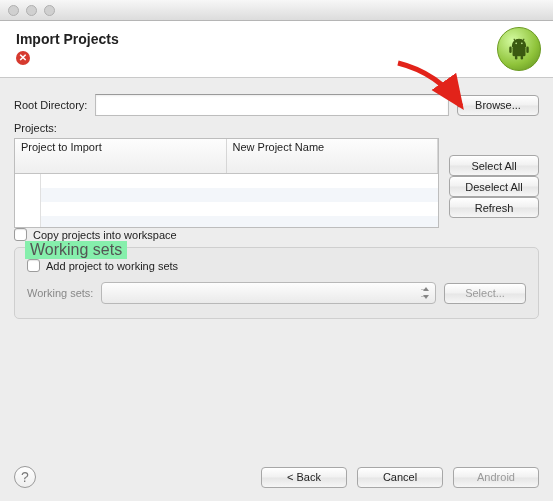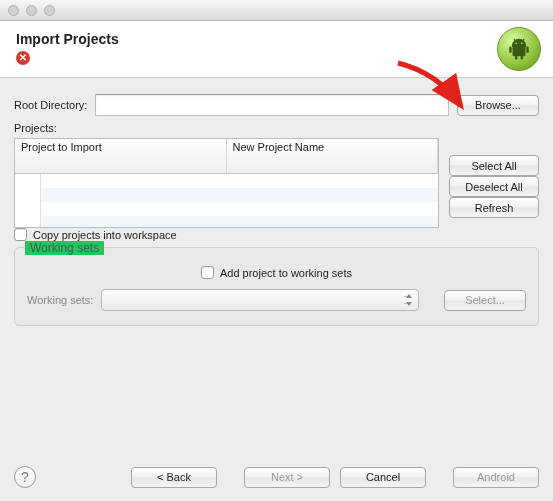--- a/index.html
+++ b/index.html
@@ -52,21 +52,21 @@
     border-top-color:#9a9a9a; border-radius:0; padding:0 4px;
     box-shadow: inset 0 1px 2px rgba(0,0,0,0.08);
   }
   .btn {
     height:21px; min-width:82px; padding:0 12px;
     background: linear-gradient(#ffffff,#f1f1f1 48%,#e6e6e6 52%,#f6f6f6);
     border:1px solid #a7a7a7; border-radius:4px;
     font-size:11px; color:#222; cursor:default;
     box-shadow: 0 1px 0 rgba(255,255,255,0.6) inset;
   }
-  .btn.disabled { color:#9a9a9a;margin-left:17px; }
+  .btn.disabled { color:#9a9a9a; }
   .table-area { display:flex; gap:10px; margin-top:4px; }
   .table-wrap { flex:1; }
   .grid {
     background:#fff; border:1px solid #bdbdbd; height:90px; overflow:hidden;
   }
   .grid-head {
     display:flex; background:linear-gradient(#fdfdfd,#efefef);
     border-bottom:1px solid #c3c3c3; height:35px;
   }
   .grid-head .col {
@@ -84,22 +84,22 @@
     width:13px; height:13px; background:#fff; border:1px solid #9c9c9c;
     border-radius:3px; box-shadow: inset 0 1px 1px rgba(0,0,0,0.1);
     flex-shrink:0;
   }
   .group {
     border:1px solid #cfcfcf; border-radius:5px; margin:6px 0 0 0;
     padding:10px 12px 14px 12px; background:#e9e9e9;
     position:relative;
   }
   .group-title {
-    position:absolute; top:-7px; left:10px; background:#22c55e;
-    padding:0 5px; font-size:12px; color:#555;
+    position:absolute; top:-7px; left:10px; background:#86efac;
+    padding:0 5px; font-size:16px; color:#555;
   }
   .combo {
     flex:1; height:22px; background:linear-gradient(#fdfdfd,#eaeaea);
     border:1px solid #b8b8b8; border-radius:4px; position:relative;
   }
   .combo::after {
     content:""; position:absolute; right:6px; top:4px; width:10px; height:12px;
     background:
       linear-gradient(#777,#777) center 2px/6px 1px no-repeat,
       linear-gradient(#777,#777) center 9px/6px 1px no-repeat;
@@ -203,34 +203,33 @@
     </div>
   </div>
 
   <div class="checkbox-row">
     <div class="chk"></div>
     <span>Copy projects into workspace</span>
   </div>
 
   <div class="group">
     <span class="group-title">Working sets</span>
-    <div class="checkbox-row" style="margin-top:8px;justify-content:center;">
+    <div class="checkbox-row" style="margin-top:1px;">
       <div class="chk"></div>
       <span>Add project to working sets</span>
     </div>
     <div class="row" style="margin-top:10px; margin-bottom:0;">
       <span class="label" style="color:#888;">Working sets:</span>
       <div class="combo">
         <div class="combo-stepper"></div>
       </div>
       <button class="btn disabled">Select...</button>
     </div>
   </div>
 </div>
 
 <div class="footer">
   <div class="help">?</div>
   <div class="spacer"></div>
   <button class="btn" style="min-width:86px;text-align:center;">&lt; Back</button>
-  <button class="btn disabled" style="min-width:86px;">Next &gt;</button>
   <button class="btn" style="min-width:86px;">Cancel</button>
   <button class="btn disabled" style="min-width:86px;">Android</button>
 </div>
 
 </body></html>

